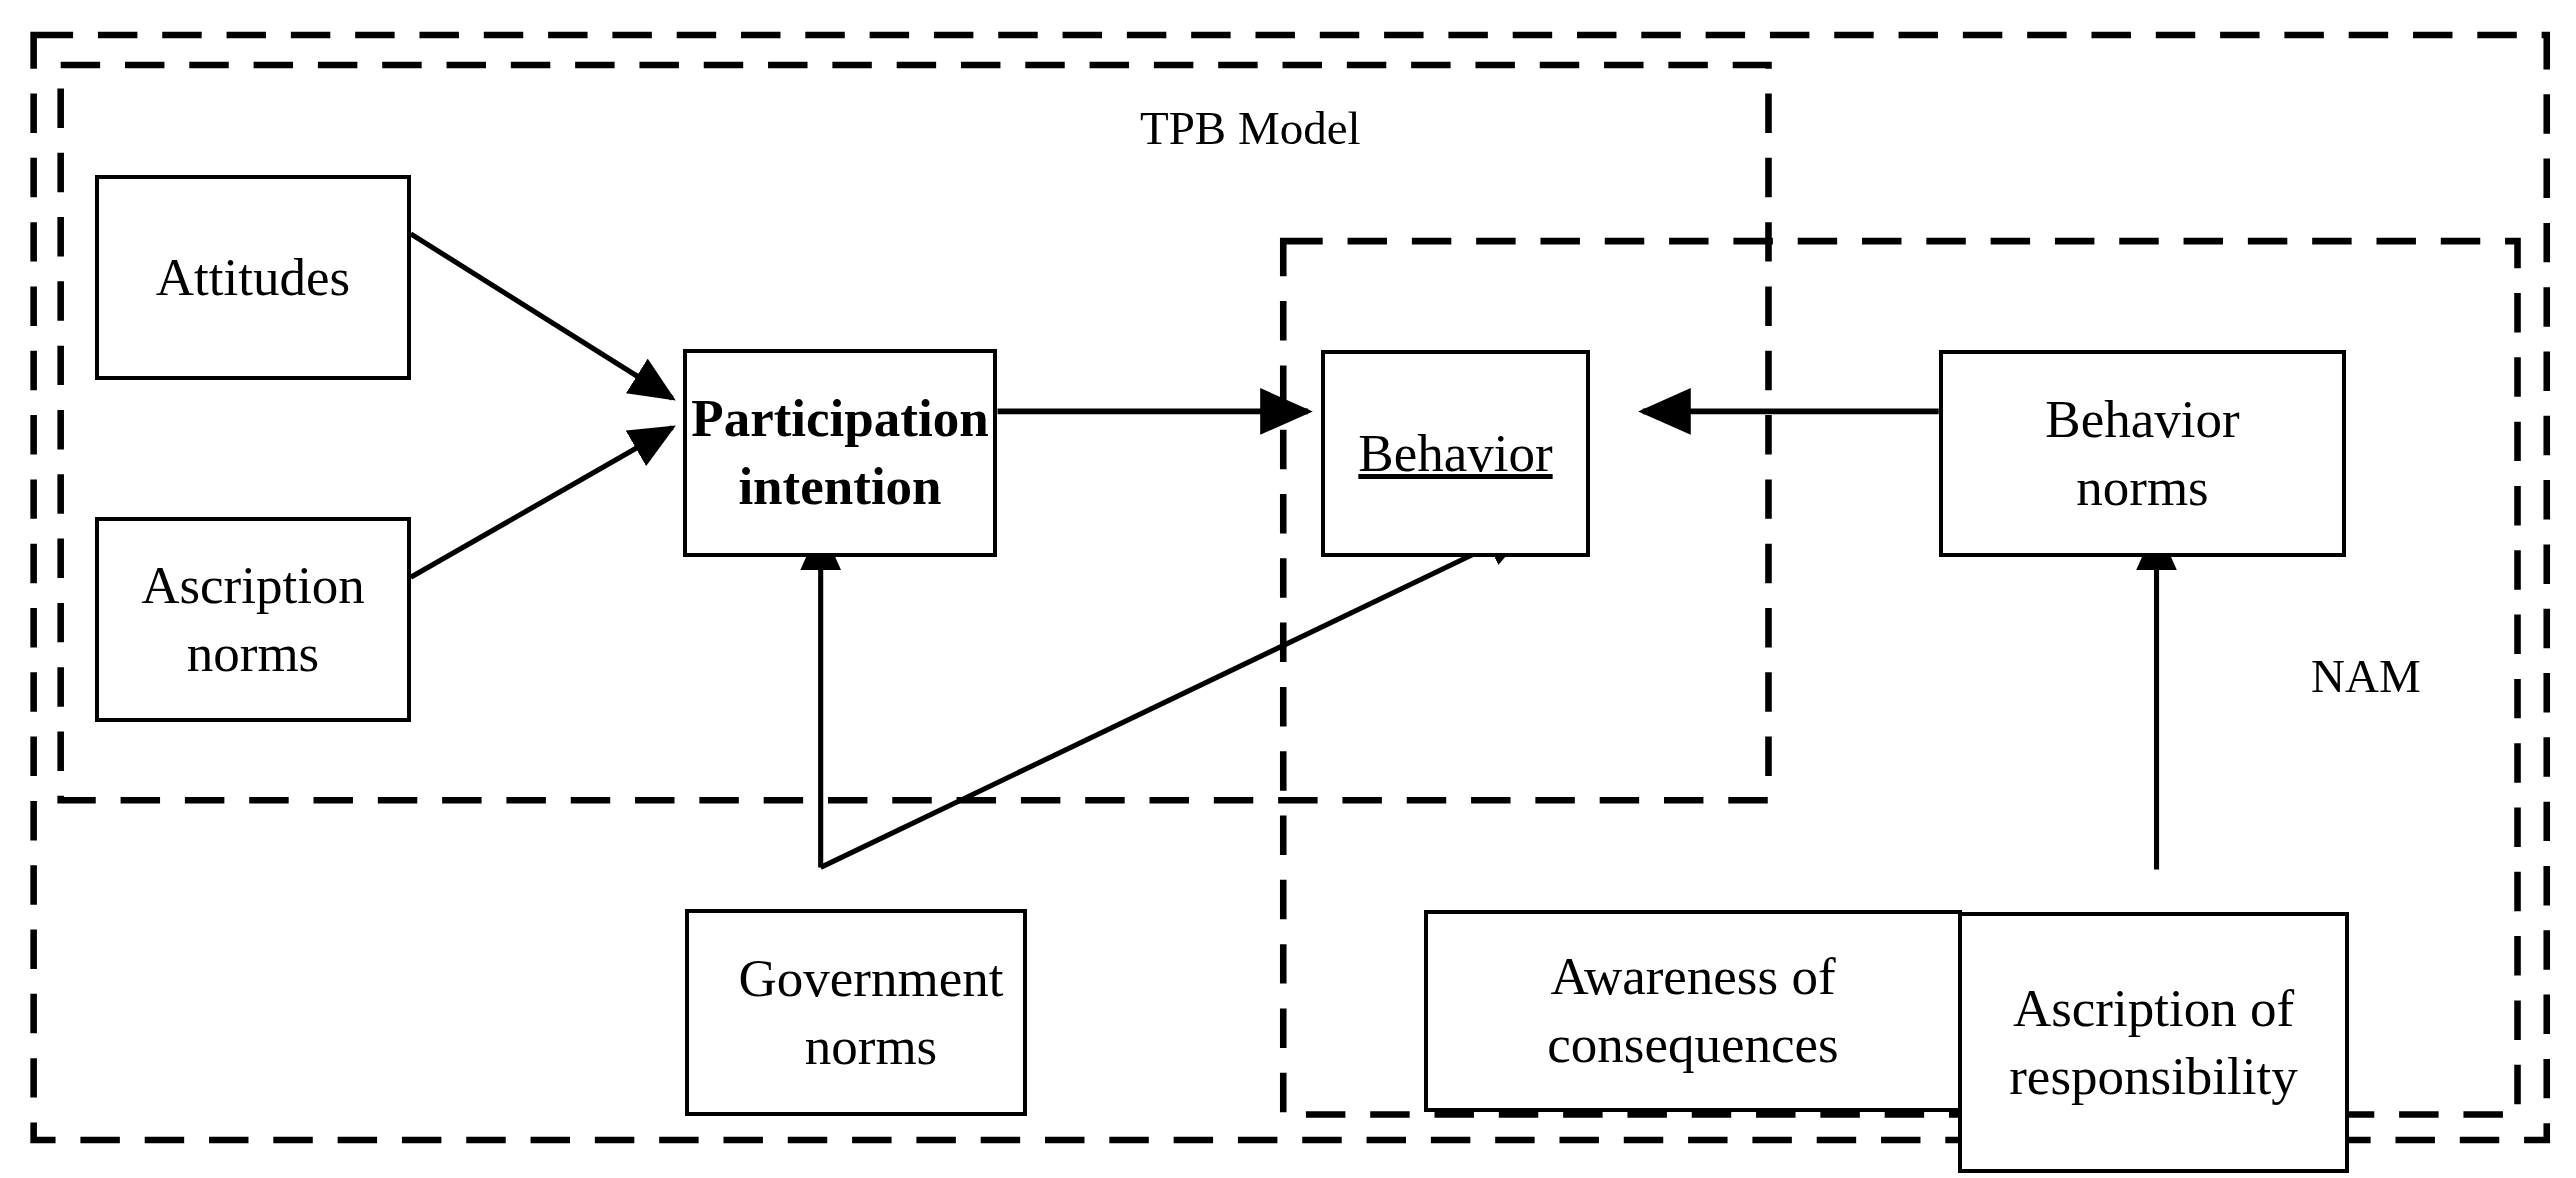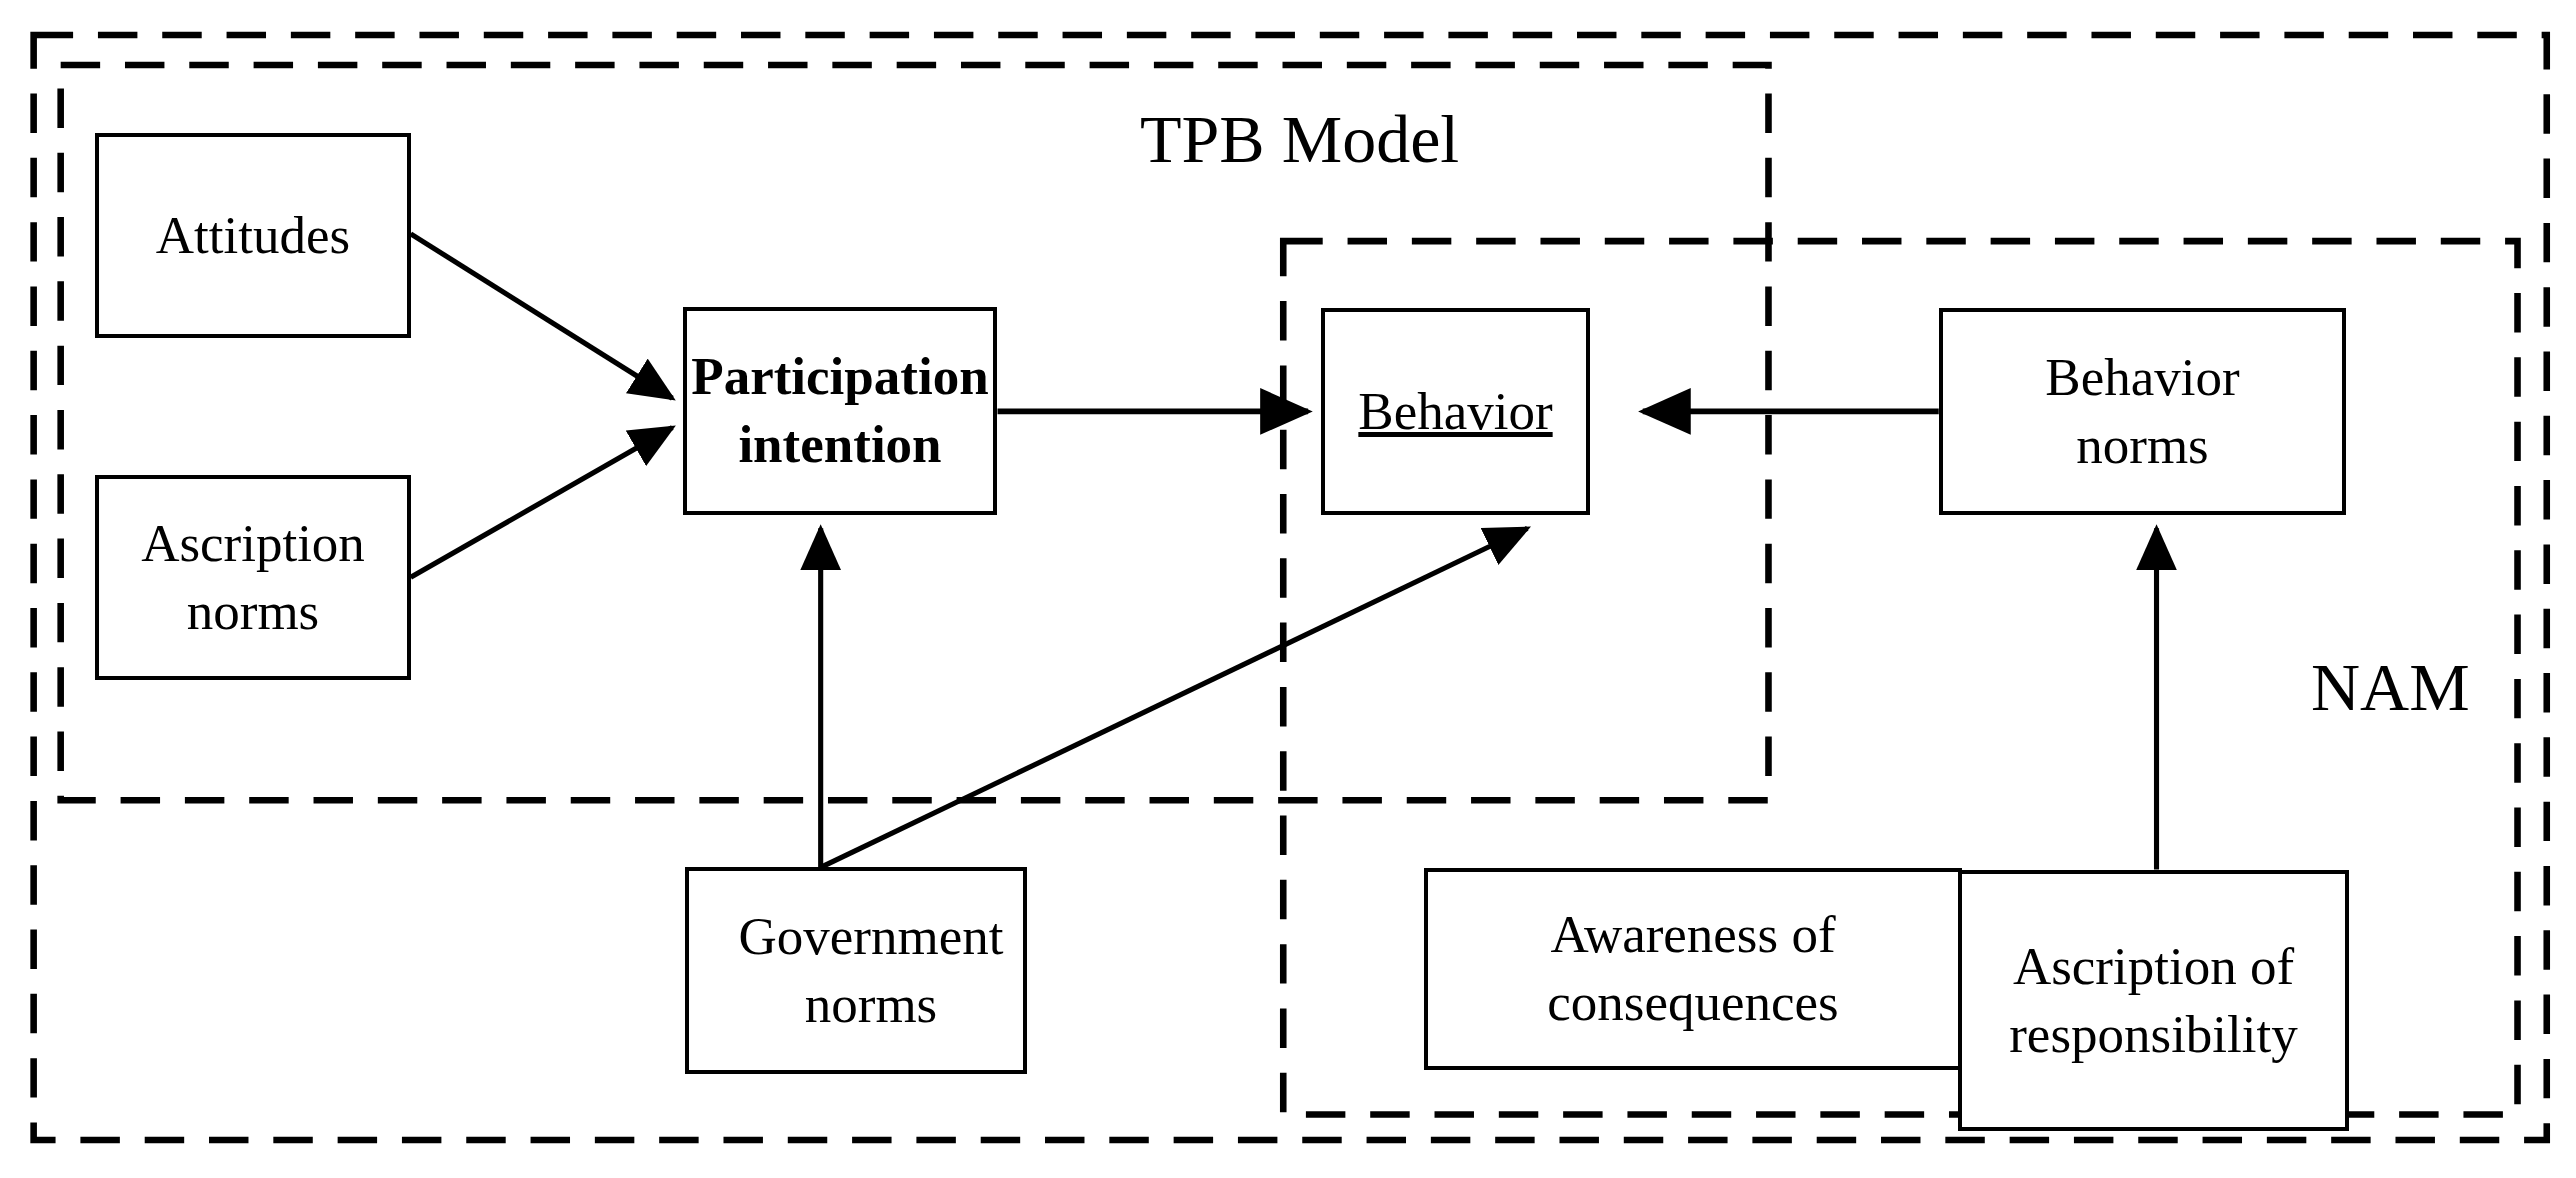--- a/index.html
+++ b/index.html
@@ -29,26 +29,27 @@
     background: #ffffff;
     display: flex;
     align-items: center;
     justify-content: center;
     text-align: center;
     color: #000000;
     font-family: "Liberation Serif", "DejaVu Serif", serif;
     font-size: 53px;
     line-height: 1.28;
     white-space: pre-line;
+    margin-top: 42px;
   }
   .group-label {
     position: absolute;
     color: #000000;
     font-family: "Liberation Serif", "DejaVu Serif", serif;
-    font-size: 68px;
+    font-size: 47px;
     line-height: 1;
     white-space: nowrap;
     text-align: center;
   }
 </style>
 </head>
 <body>
 
 <div id="diagram-root">
 

